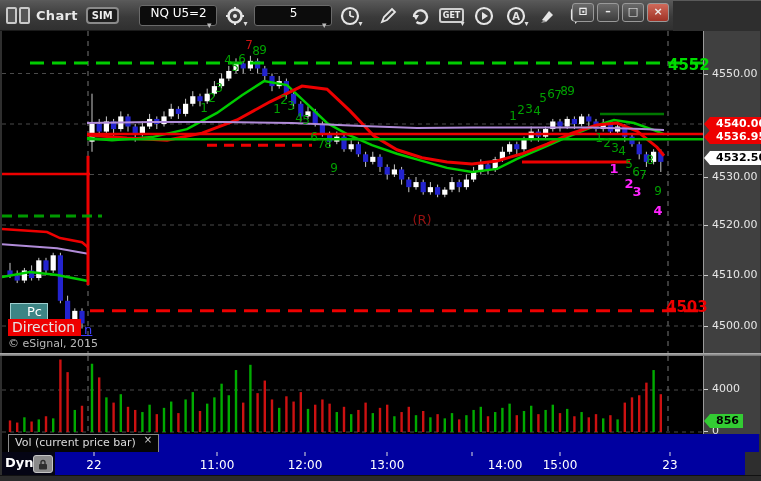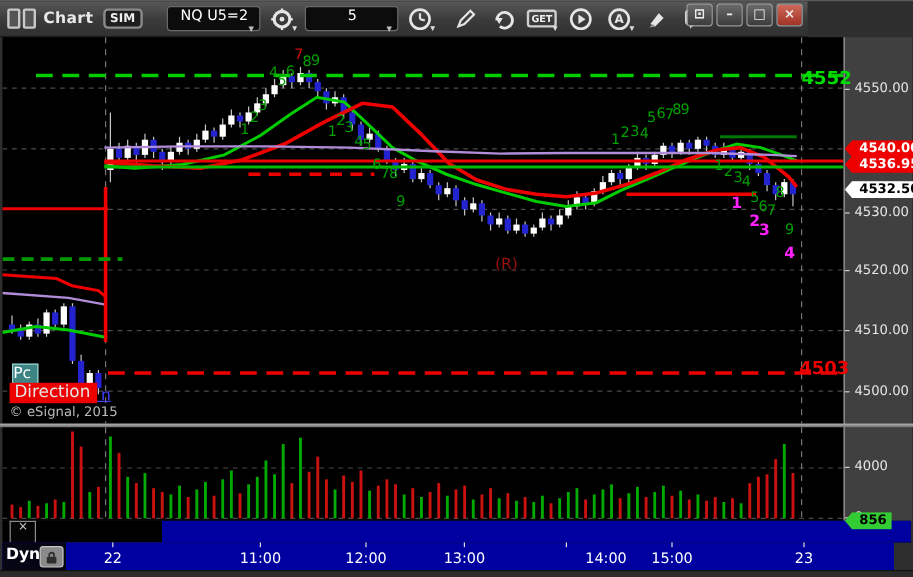--- a/index.html
+++ b/index.html
@@ -40,21 +40,21 @@
   .bubble:before{content:"";position:absolute;left:-6px;top:50%;margin-top:-7px;
                  border-top:7px solid transparent;border-bottom:7px solid transparent;border-right:6px solid;}
   .bubble.red{background:#ee0000;color:#fff;}
   .bubble.red:before{border-right-color:#ee0000;}
   .bubble.white{background:#fff;color:#000;}
   .bubble.white:before{border-right-color:#fff;}
   .bubble.green{background:#33cc33;color:#000;}
   .bubble.green:before{border-right-color:#33cc33;}
   .lvl-label{position:absolute;font-size:15px;font-weight:bold;z-index:4;}
   .pc-chip{position:absolute;left:10px;top:302px;background:#3d8585;border:1px solid #9fd0d0;color:#fff;
-           font-size:13px;padding:0 5px 1px 0;z-index:6;text-align:right;}
+           font-size:13px;padding:0 5px 1px 16px;z-index:6;text-align:right;}
   .dir-chip{position:absolute;left:8px;top:318px;background:#ee0000;color:#e5e5e5;font-size:14px;
             padding:0 6px 1px 4px;z-index:6;}
   .dir-extra{position:absolute;left:72px;top:321px;color:#4040ff;font-size:13px;text-decoration:underline;z-index:5;}
   .copyright{position:absolute;left:8px;top:336px;color:#b9b9b9;font-size:11px;z-index:6;}
   
   .tabstrip{position:absolute;left:2px;top:433px;width:757px;height:18px;background:#000;}
   .tabstrip .blue-fill{position:absolute;left:133px;right:0;top:0;bottom:0;background:#0000a0;}
   .voltab{position:absolute;left:6px;top:0;height:17px;background:#050505;border:1px solid #8a8a8a;border-bottom:none;
           color:#ddd;font-size:11px;padding:1px 6px 0 6px;display:flex;gap:8px;align-items:flex-start;}
   .voltab .tab-close{font-size:10px;color:#ccc;line-height:10px;margin-top:-1px;}
@@ -532,27 +532,28 @@
       <div class="axis-tick" style="top: 244px;"></div>
       <div class="axis-label" style="top: 288px;">4500.00</div>
       <div class="axis-tick" style="top: 295px;"></div>
       <div class="axis-label" style="top: 351px;">4000</div>
       <div class="axis-tick" style="top: 358px;"></div>
       <div class="axis-label" style="top: 393px;">0</div>
       <div class="axis-tick" style="top: 400px;"></div>
       <div class="bubble red" style="top: 86px;">4540.00</div>
       <div class="bubble red" style="top: 99px;">4536.95</div>
       <div class="bubble white" style="top: 120px;">4532.50</div>
-      <div class="bubble green" style="top: 396px;">856</div>
+      <div class="bubble green" style="top: 383px;">856</div>
     </div>
   <div class="divider"></div>
 
   <div class="tabstrip">
     <div class="blue-fill"></div>
     <div class="voltab">
+      <span>Vol (current price bar)</span>
       <span class="tab-close">×</span>
     </div>
   </div>
 
   <div class="timebar" id="timebar">
     <div class="dyn-zone"></div>
     <span class="dyn-label">Dyn</span>
     <span class="lock-box">
       <svg width="10" height="11" viewBox="0 0 10 11">
         <rect x="1" y="5" width="8" height="5.5" rx="1" fill="#2e2e2e"></rect>

